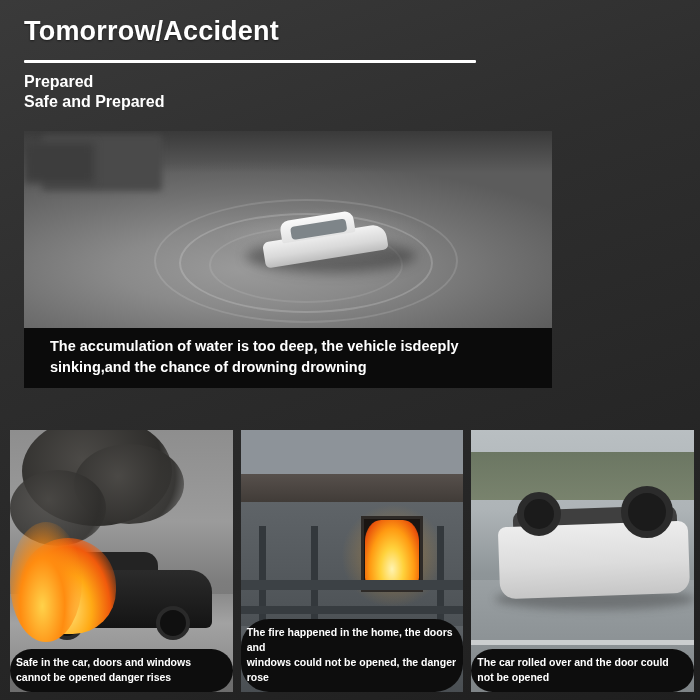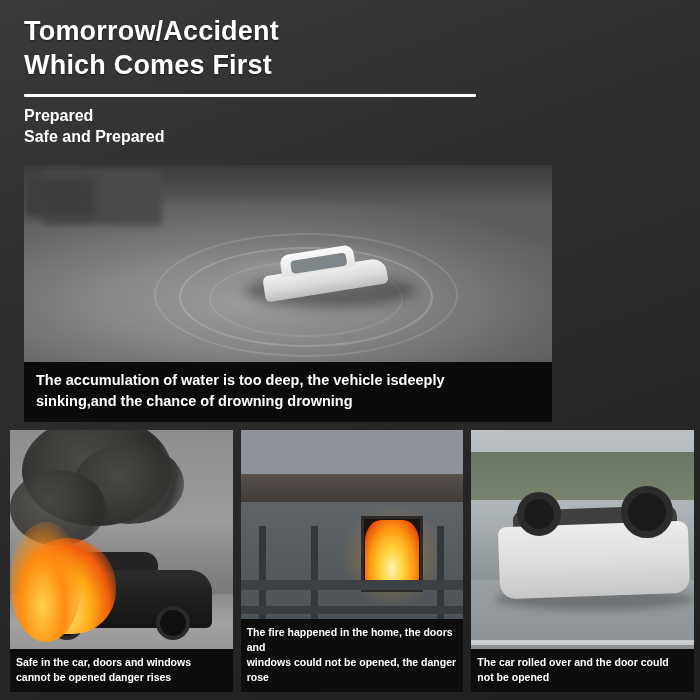--- a/index.html
+++ b/index.html
@@ -136,21 +136,21 @@
 
   
   .hero-caption {
     margin: 0 0 0 24px;
     width: 528px;
     background: #0b0b0b;
     color: #ffffff;
     font-size: 14.5px;
     font-weight: bold;
     line-height: 1.45;
-    padding: 8px 10px 10px 12px;
+    padding: 8px 10px 10px 26px;
     box-sizing: border-box;
   }
 
   
   .row {
     position: absolute;
     left: 10px;
     top: 430px;
     width: 684px;
     display: flex;
@@ -167,20 +167,21 @@
     position: absolute;
     left: 0; bottom: 0;
     width: 100%;
     box-sizing: border-box;
     background: #0d0d0d;
     color: #ffffff;
     font-size: 10.5px;
     font-weight: bold;
     line-height: 1.42;
     padding: 6px 6px 7px 6px;
+    border-radius: 28px;
   }
 
   
   .c1-bg {
     position: absolute; inset: 0;
     background: linear-gradient(180deg, #8e8e8e 0%, #9b9b9b 35%, #7d7d7d 58%, #6d6d6d 100%);
   }
   .c1-road {
     position: absolute; left: 0; bottom: 26px; width: 100%; height: 72px;
     background: linear-gradient(180deg, #8b8b8b 0%, #a2a2a2 40%, #8f8f8f 100%);
@@ -330,21 +331,20 @@
     filter: blur(4px);
   }
 </style>
 </head>
 <body>
 
 <div class="poster">
 
   <div class="header">
     <div class="title-line">Tomorrow/Accident</div>
-    <div class="title-line">Which Comes First</div>
     <div class="rule"></div>
     <div class="sub-line">Prepared</div>
     <div class="sub-line">Safe and Prepared</div>
   </div>
 
   <div class="hero">
     <div class="hero-sky"></div>
     <div class="hero-dark-top"></div>
     <div class="hero-bank"></div>
     <div class="hero-bank2"></div>

